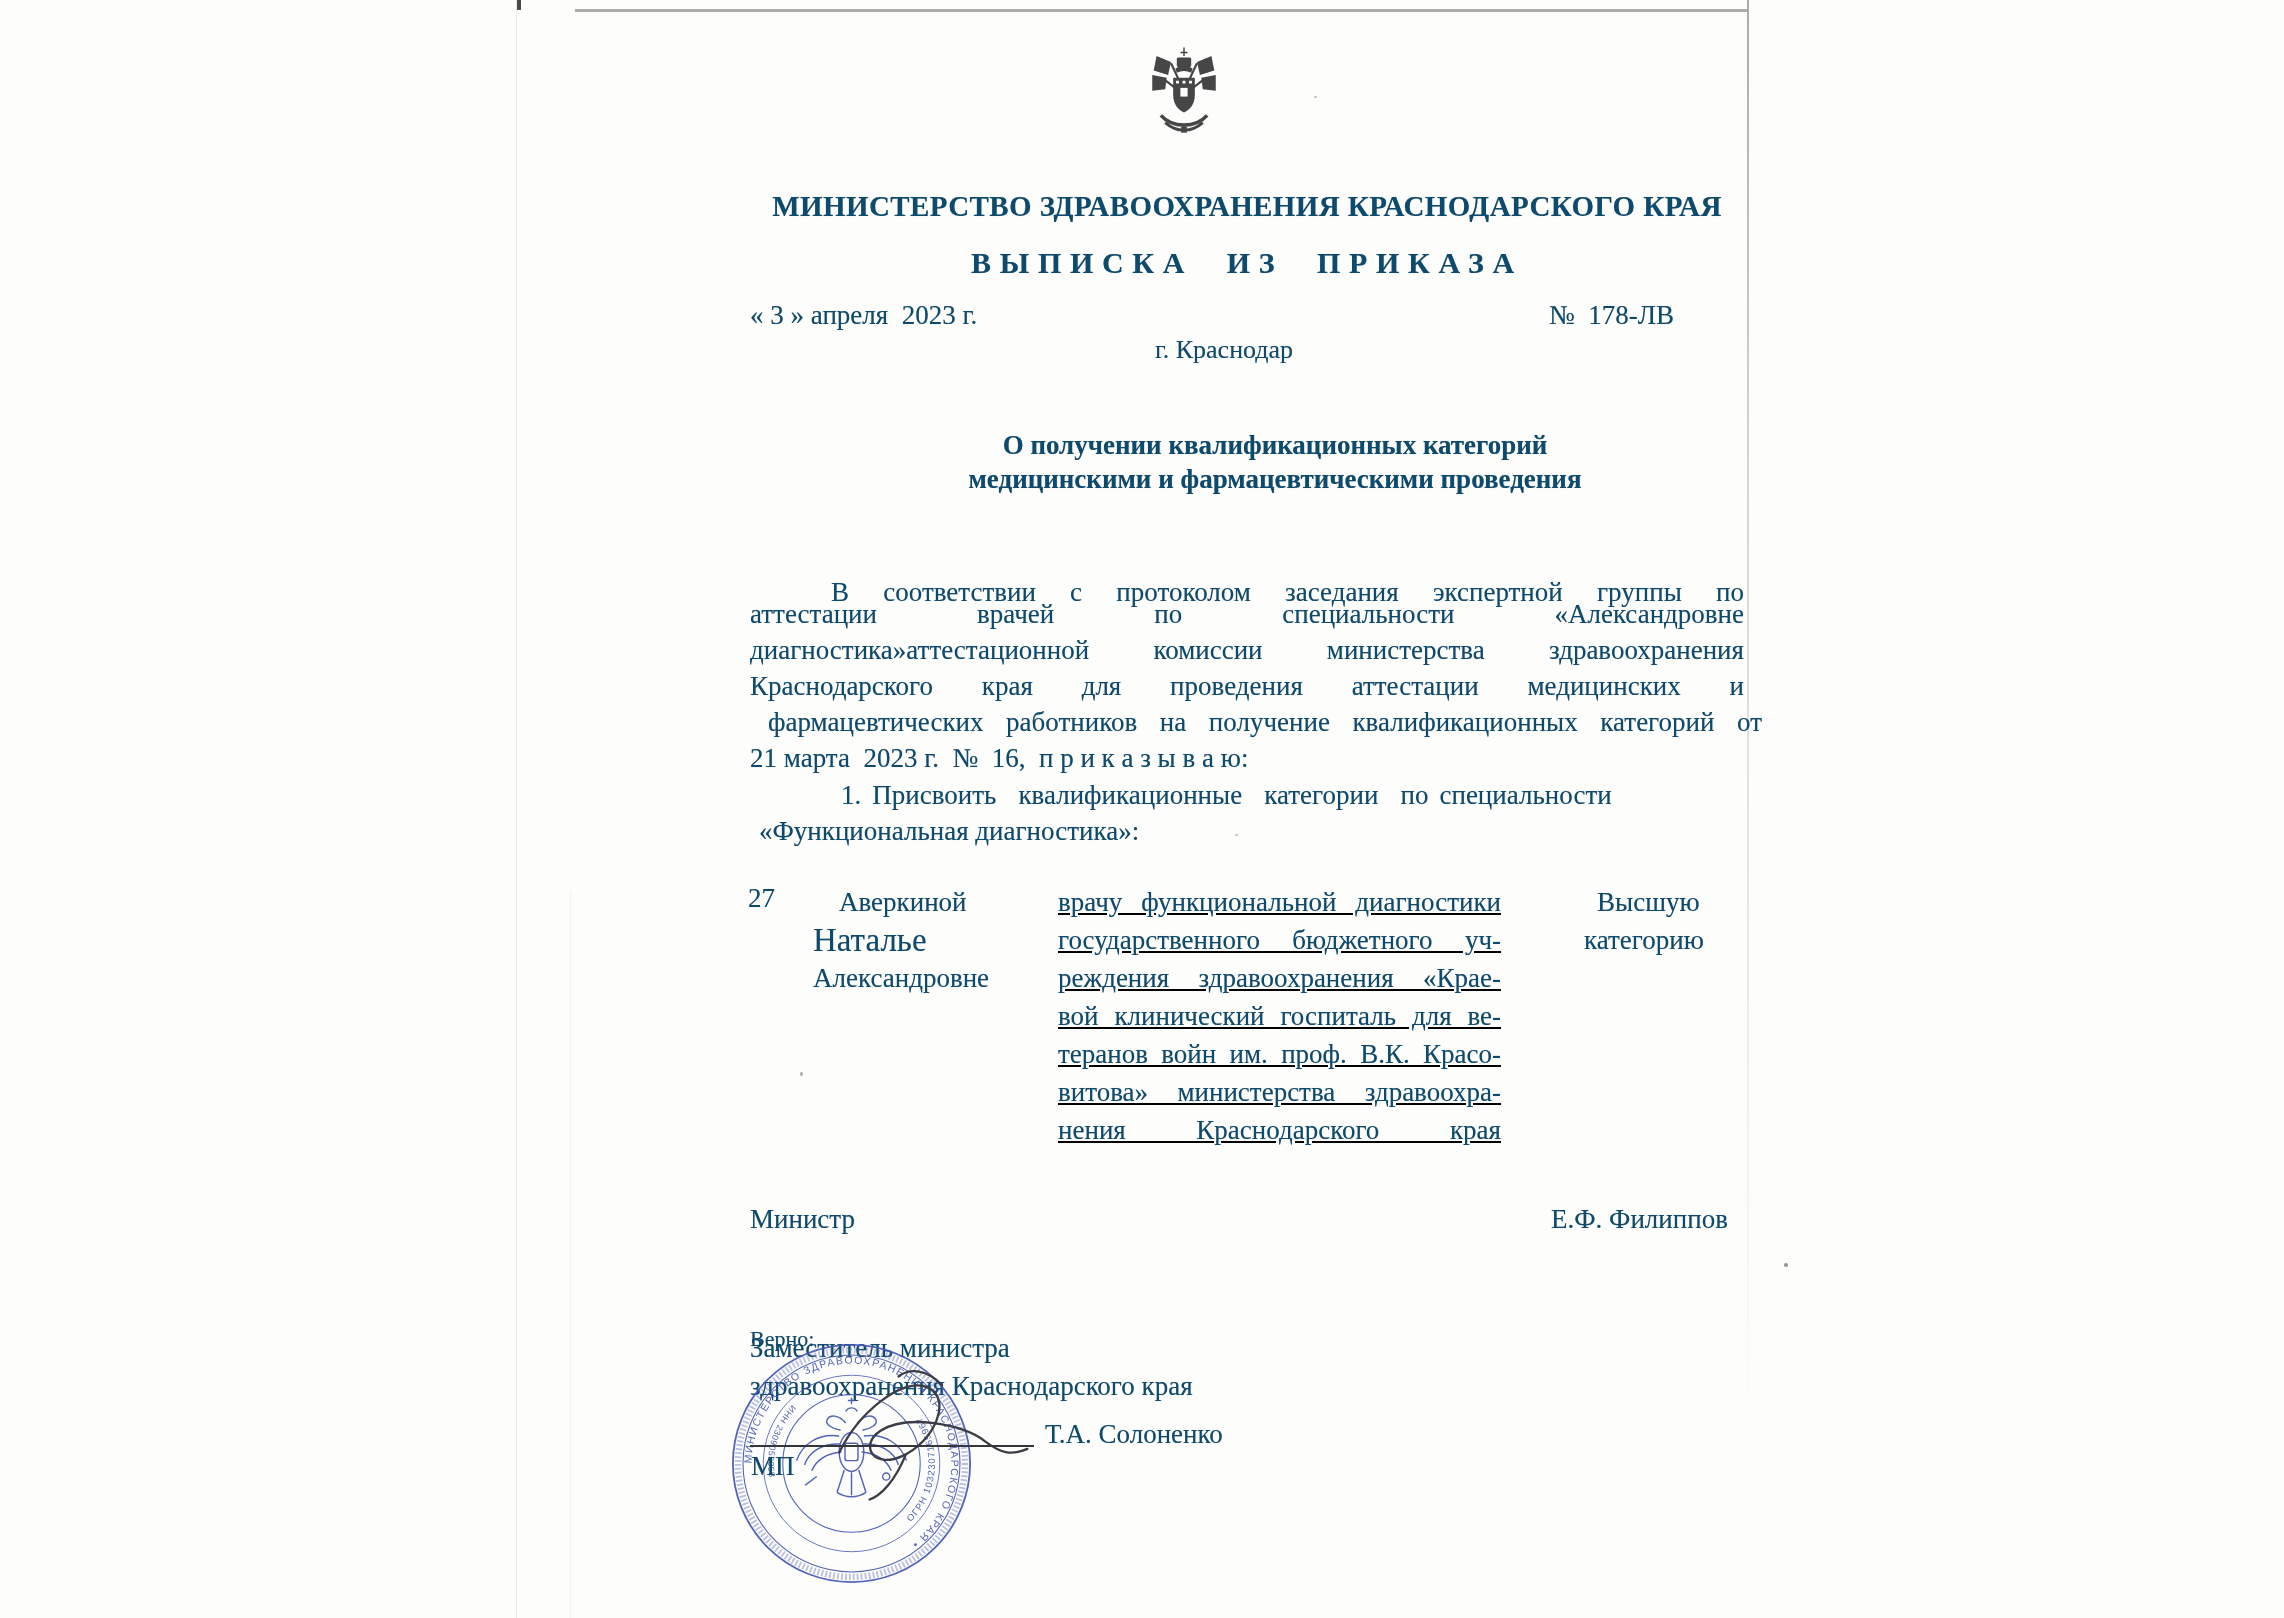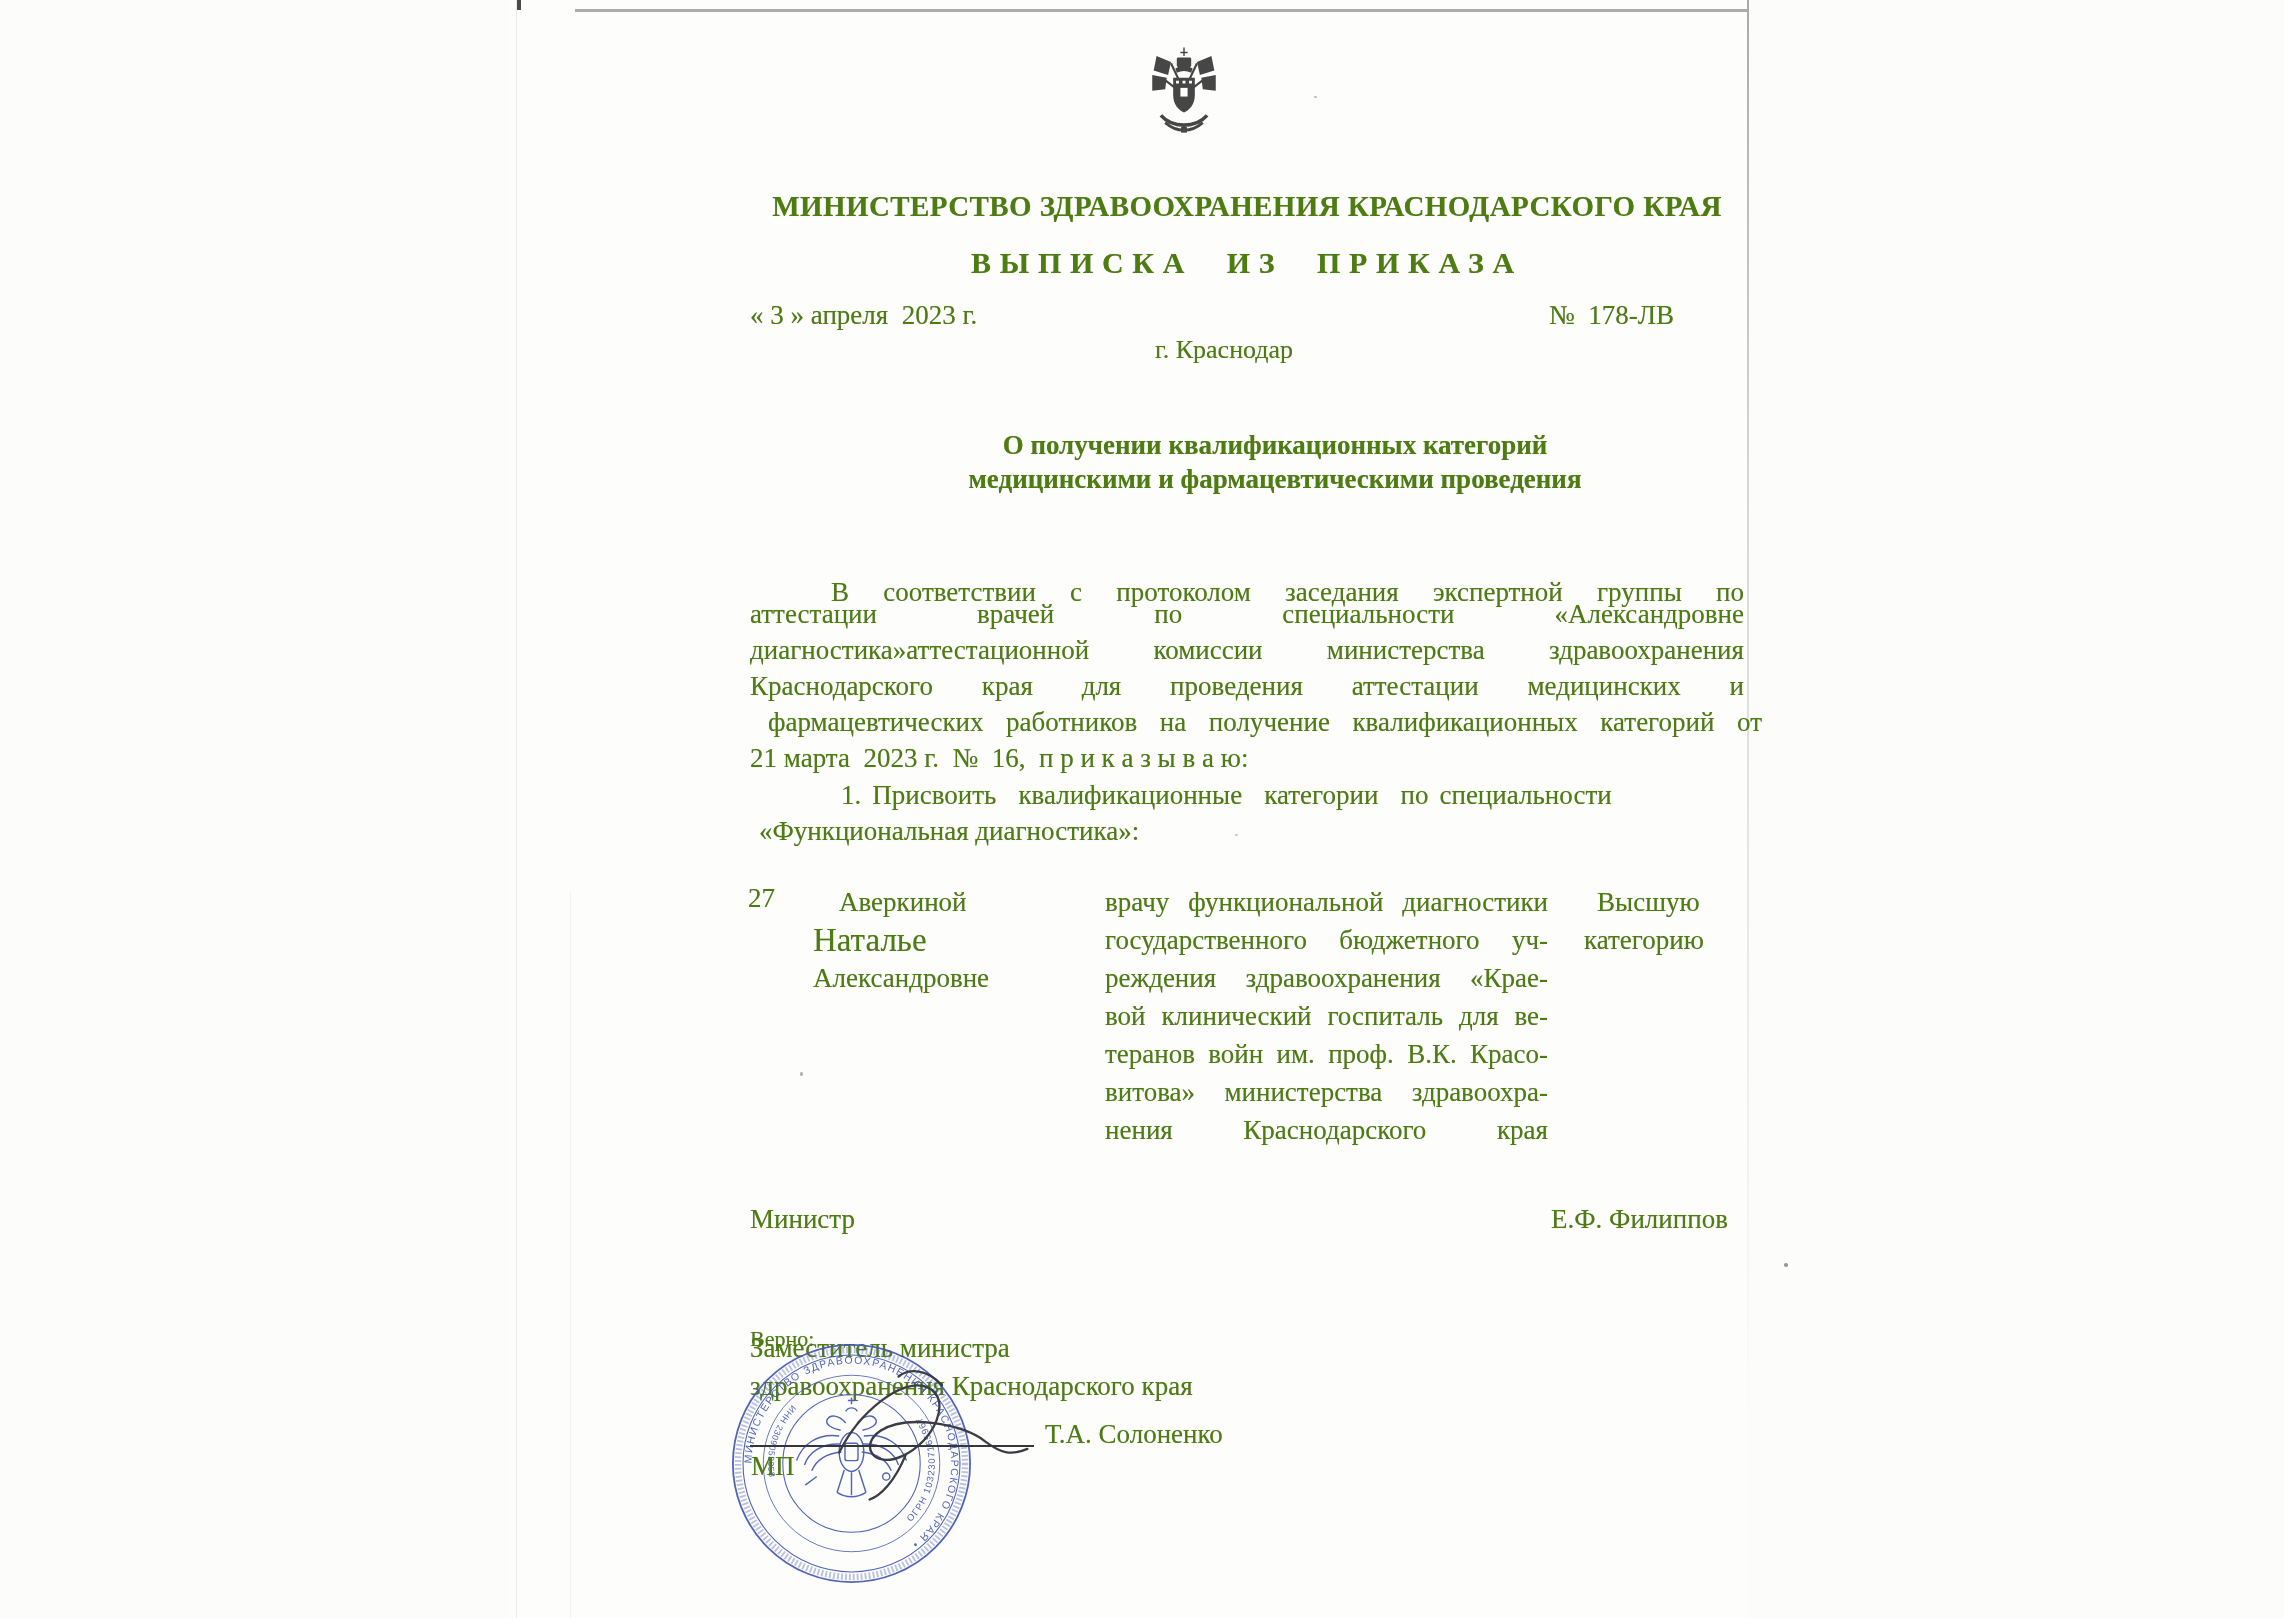--- a/index.html
+++ b/index.html
@@ -1,19 +1,19 @@
 <!DOCTYPE html>
 <html style="font-size:11.6px"><head>
 <meta charset="utf-8">
 <style>
   html,body{margin:0;padding:0;background:#fbfbfa;}
   #canvas{position:relative;width:2284px;height:1618px;background:#fcfcfb;overflow:hidden;
           font-family:"Liberation Serif", serif;}
   .page{position:absolute;left:507px;top:0;width:1241px;height:1618px;background:#fdfdfc;}
-  .t{position:absolute;white-space:pre;color:#4d7c0f;text-shadow:0 0 0.7px rgba(46,47,51,.38);}
+  .t{position:absolute;white-space:pre;color:#0c4a6e;text-shadow:0 0 0.7px rgba(46,47,51,.38);}
   .center{text-align:center;white-space:normal;}
   .just{white-space:normal;text-align:justify;text-align-last:justify;}
   .b{font-weight:bold;}
   .edge{position:absolute;}
   .speck{position:absolute;border-radius:50%;}
   .sig-rule{position:absolute;background:#35363a;height:2.2px;}
   svg text{font-family:"Liberation Sans", sans-serif;}
 </style>
 </head>
 <body>
@@ -82,21 +82,21 @@
   <div class="t" style="left:759px;top:816px;font-size:27px;">«Функциональная диагностика»:</div>
 
   <div class="t" style="left:748px;top:883px;font-size:27px;">27</div>
 
   <div style="position:absolute;left:813px;top:883px;">
     <div class="t" style="position:static;font-size:27px;line-height:38px;margin-left:26px;">Аверкиной</div>
     <div class="t" style="position:static;font-size:33px;line-height:38px;">Наталье</div>
     <div class="t" style="position:static;font-size:27px;line-height:38px;">Александровне</div>
   </div>
 
-  <div style="position:absolute;left:1105px;top:883px;width:443px;">
+  <div style="position:absolute;left:1058px;top:883px;width:443px;text-decoration:underline;">
     <div class="t just" style="position:static;font-size:27px;line-height:38px;">врачу функциональной диагностики</div>
     <div class="t just" style="position:static;font-size:27px;line-height:38px;">государственного бюджетного уч-</div>
     <div class="t just" style="position:static;font-size:27px;line-height:38px;">реждения здравоохранения «Крае-</div>
     <div class="t just" style="position:static;font-size:27px;line-height:38px;">вой клинический госпиталь для ве-</div>
     <div class="t just" style="position:static;font-size:27px;line-height:38px;">теранов войн им. проф. В.К. Красо-</div>
     <div class="t just" style="position:static;font-size:27px;line-height:38px;">витова» министерства здравоохра-</div>
     <div class="t just" style="position:static;font-size:27px;line-height:38px;">нения Краснодарского края</div>
   </div>
 
   <div class="t" style="left:1597px;top:883px;font-size:27px;line-height:38px;">Высшую</div>

